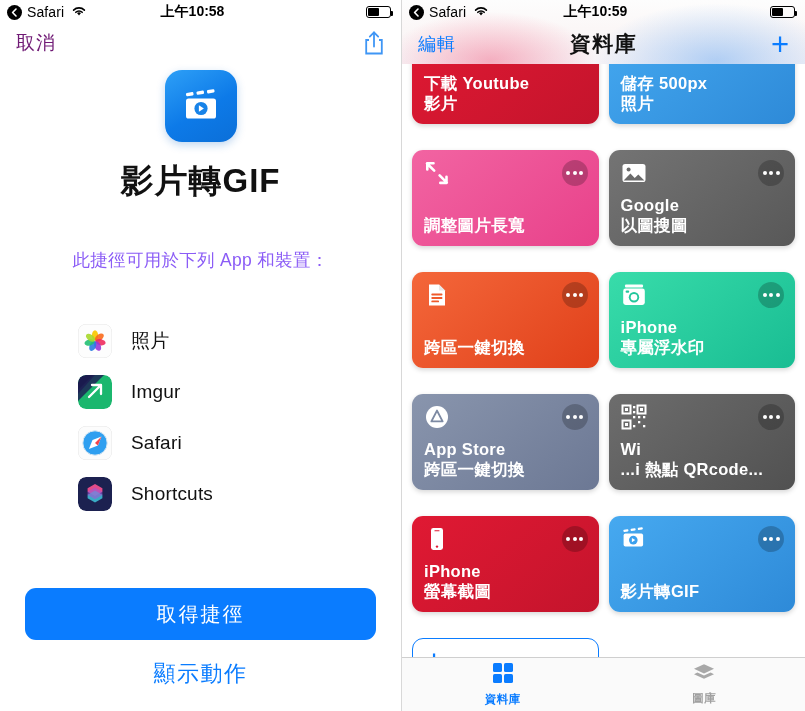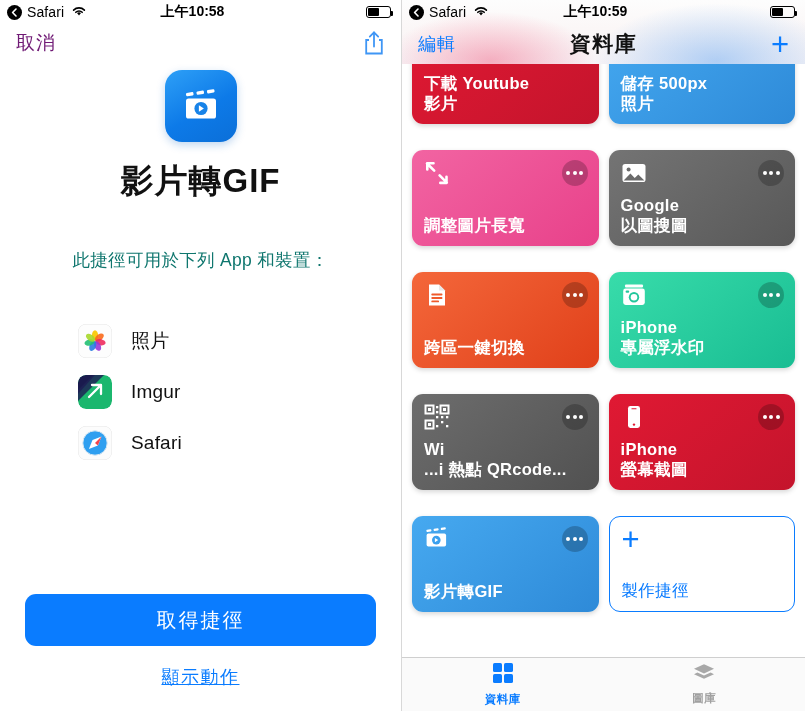--- a/index.html
+++ b/index.html
@@ -67,37 +67,37 @@
     background:linear-gradient(150deg,#2ea0f7 0%,#0d7ae8 55%,#0b6fd8 100%);
     display:flex;align-items:center;justify-content:center;
     box-shadow:0 3px 9px rgba(30,110,200,.28);
     margin-top:4px;
   }
   .shortcut-title {
     margin-top:17px; font-size:33px; font-weight:bold;
     color:#111; letter-spacing:1px;
   }
   .shortcut-desc {
-    margin-top:44px; font-size:17.5px; color:#0f766e; letter-spacing:.3px;
+    margin-top:44px; font-size:17.5px; color:#8b5cf6; letter-spacing:.3px;
   }
 
   .app-list { margin-top:43px; width:100%; padding-left:78px; }
   .app-row { display:flex; align-items:center; height:51px; gap:19px; }
   .app-ico { width:34px;height:34px;border-radius:8px;flex:0 0 34px; overflow:hidden; }
   .app-label { font-size:19px; color:#111; letter-spacing:.2px; }
 
   .l-footer { margin-top:auto; padding:0 25px 22px; width:100%; }
   .get-btn {
     width:100%; height:52px; border-radius:11px; border:0;
     background:#0a7cff; color:#fff; font-size:20px; letter-spacing:2px;
     font-family:inherit; cursor:pointer;
   }
   .show-actions {
     display:block; width:100%; text-align:center; margin-top:19px;
-    color:#0a7cff; font-size:18px; letter-spacing:1.5px; cursor:pointer;text-decoration:underline;
+    color:#0a7cff; font-size:22px; letter-spacing:1.5px; cursor:pointer;
   }
 
   
   .right-panel {
     width:403px;height:711px;background:#fff;
     display:flex;flex-direction:column;position:relative;overflow:hidden;
   }
   .r-top {
     position:relative;
     background:
@@ -253,20 +253,31 @@
               <rect width="34" height="34" rx="8" fill="#fcfcfc" stroke="#e6e6e6"></rect>
               <circle cx="17" cy="17" r="12.2" fill="#2f9ff0"></circle>
               <circle cx="17" cy="17" r="12.2" fill="none" stroke="#d9e7f2" stroke-width="1"></circle>
               <path d="M23.5 10.5l-3.6 9-9 3.6 3.6-9z" fill="#fff"></path>
               <path d="M23.5 10.5l-3.6 9L17 17z" fill="#f4454d"></path>
             </svg>
           </span>
           <span class="app-label">Safari</span>
         </div>
 
+        <div class="app-row">
+          <span class="app-ico">
+            <svg width="34" height="34" viewBox="0 0 34 34">
+              <rect width="34" height="34" rx="8" fill="#1c2150"></rect>
+              <path d="M17 7l7.4 4.3v3.4L17 18.9l-7.4-4.2v-3.4z" fill="#ef4e8c" opacity=".95"></path>
+              <path d="M17 13.5l7.4 4.3v3.4L17 25.4l-7.4-4.2v-3.4z" fill="#3fc3d9" opacity=".85"></path>
+              <path d="M17 10.5l7.4 4.3v3.2L17 22.2l-7.4-4.2v-3.2z" fill="#a05ad6" opacity=".6"></path>
+            </svg>
+          </span>
+          <span class="app-label">Shortcuts</span>
+        </div>
 
       </div>
 
       <div class="l-footer">
         <button class="get-btn">取得捷徑</button>
         <span class="show-actions">顯示動作</span>
       </div>
     </div>
   </div>
 
@@ -382,20 +393,35 @@
           </span>
           <div class="dots">
               <i></i>
               <i></i>
               <i></i>
             </div>
           <div class="tile-name">iPhone
 專屬浮水印</div>
         </div>
 
+        <div class="tile" style="background:linear-gradient(140deg,#8995ad,#6c7894)">
+          <span class="tile-ico">
+            <svg width="26" height="26" viewBox="0 0 26 26">
+              <circle cx="13" cy="13" r="11" fill="#fff"></circle>
+              <path d="M13 6.6l5.6 10.8H7.4z" fill="none" stroke="#7d8aa3" stroke-width="1.9" stroke-linejoin="round"></path>
+            </svg>
+          </span>
+          <div class="dots">
+              <i></i>
+              <i></i>
+              <i></i>
+            </div>
+          <div class="tile-name">App Store
+跨區一鍵切換</div>
+        </div>
 
         <div class="tile" style="background:linear-gradient(140deg,#6d6d6d,#515151)">
           <span class="tile-ico">
             <svg width="26" height="26" viewBox="0 0 26 26" fill="#fff">
               <path d="M1.5 1.5h8v8h-8z" fill="none" stroke="#fff" stroke-width="2"></path>
                 <rect x="4" y="4" width="3" height="3"></rect>
               <path d="M16.5 1.5h8v8h-8z" fill="none" stroke="#fff" stroke-width="2"></path>
                 <rect x="19" y="4" width="3" height="3"></rect>
               <path d="M1.5 16.5h8v8h-8z" fill="none" stroke="#fff" stroke-width="2"></path>
                 <rect x="4" y="19" width="3" height="3"></rect>

